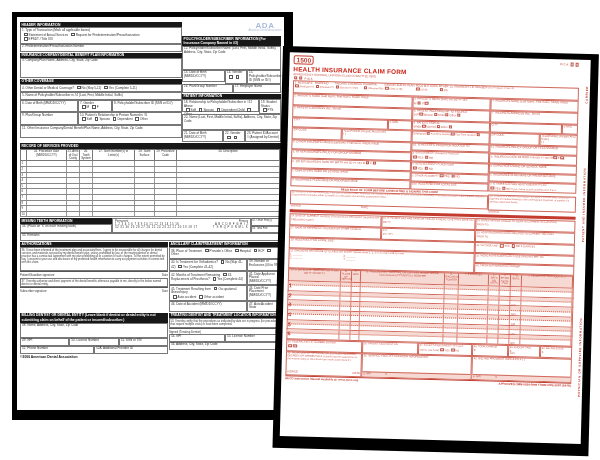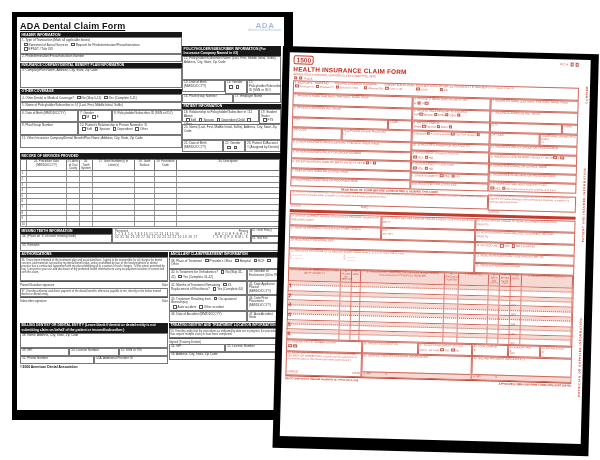--- a/index.html
+++ b/index.html
@@ -65,21 +65,20 @@
   .readback { font-size:2.9px; font-weight:bold; text-align:center; color:#c23b2e; }
   .ftiny { font-size:2.5px; line-height:1.1; color:#c85548; }
 </style>
 </head>
 <body>
 
 <div class="stage">
 
   <div class="ada-frame">
     <div class="ada-paper">
-      <div class="ada-title">ADA Dental Claim Form</div>
       <div class="ada-logo">
         <div class="big">ADA</div>
         <div class="sm">American Dental Association</div>
       </div>
 
       <div class="twocol">
 
         <div class="lc col">
           <div class="bar">HEADER INFORMATION</div>
           <div class="cell n">

